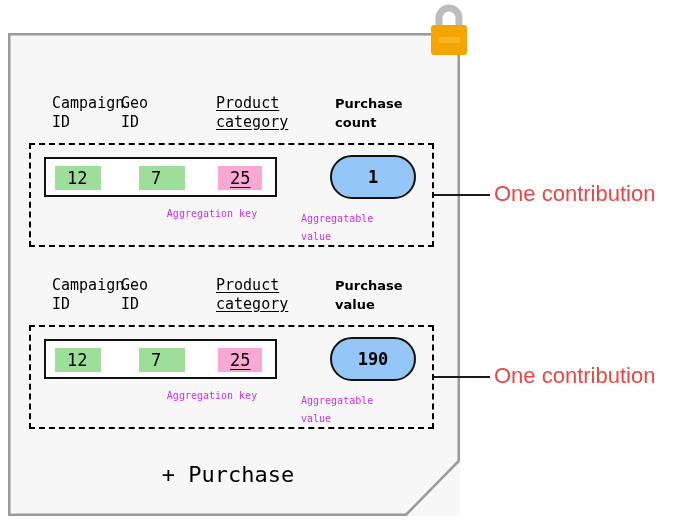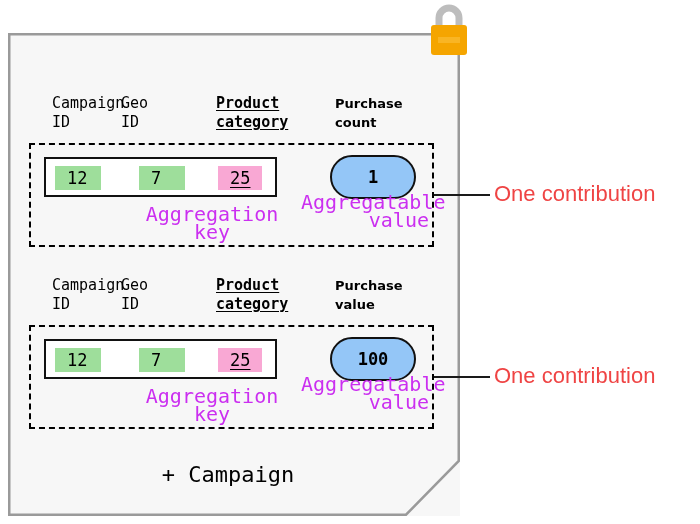--- a/index.html
+++ b/index.html
@@ -81,21 +81,21 @@
   .col-head {
     position: absolute;
     font-size: 15px;
     line-height: 19px;
     color: #000;
     white-space: pre-line;
     letter-spacing: 0px;
   }
   .col-head.campaign { left: 23px;  top: 0; }
   .col-head.geo      { left: 92px; top: 0; }
-  .col-head.product  { left: 187px; top: 0; text-decoration: underline; text-underline-offset: 2px; font-weight: bold; }
+  .col-head.product  { left: 187px; top: 0; text-decoration: underline; text-underline-offset: 2px; }
   .col-head.metric   {
     left: 306px; top: 0;
     font-family: "DejaVu Sans", sans-serif;
     font-weight: bold;
     font-size: 13px;
     line-height: 19px;
   }
 
   
   .key-box {
@@ -140,34 +140,34 @@
     justify-content: center;
     font-size: 17px;
     font-weight: bold;
     color: #000;
   }
 
   
   .caption {
     position: absolute;
     color: #cb2ff0;
-    font-size: 20px;
+    font-size: 10px;
     line-height: 18px;
   }
   .caption.key-caption {
     left: 93px;
     top: 62px;
     width: 180px;
     text-align: center;
   }
   .caption.value-caption {
     left: 272px;
-    top: 50px;
+    top: 67px;
     width: 128px;
-    text-align: right;
+    text-align: left;
     white-space: pre-line;
   }
 
   
   .leader {
     position: absolute;
     height: 2px;
     background: #1a1a1a;
     left: 434px;
     width: 56px;
@@ -264,25 +264,25 @@
     </div>
 
     <div class="dashed-box"></div>
 
     <div class="key-box">
       <span class="key-cell c1">12</span>
       <span class="key-cell c2">7</span>
       <span class="key-cell c3">25</span>
     </div>
 
-    <div class="value-pill">100</div>
+    <div class="value-pill">190</div>
 
     <div class="caption key-caption">Aggregation key</div>
     <div class="caption value-caption">Aggregatable
 value</div>
   </div>
 
   <div class="leader second"></div>
   <div class="leader-label second">One contribution</div>
 
-  <div class="metadata">+ Campaign</div>
+  <div class="metadata">+ Purchase</div>
 
 </div>
 
 </body></html>

